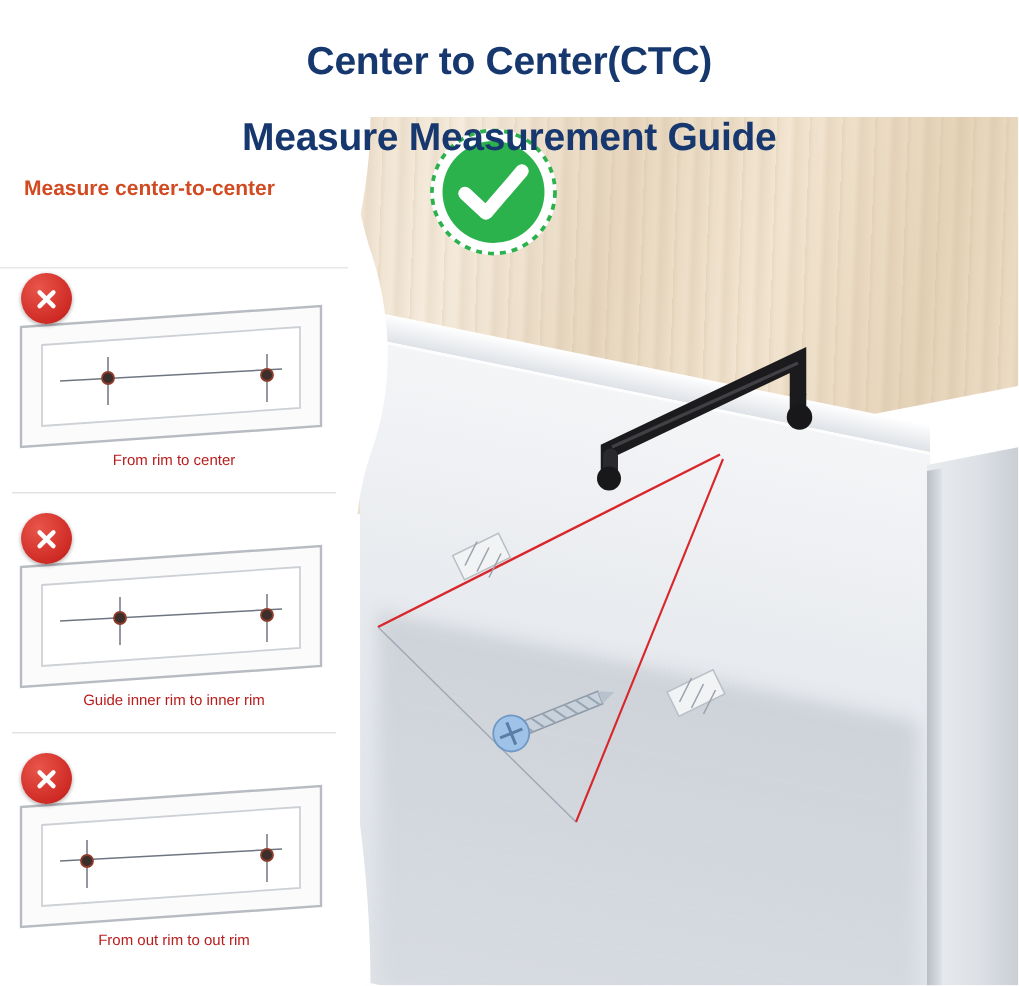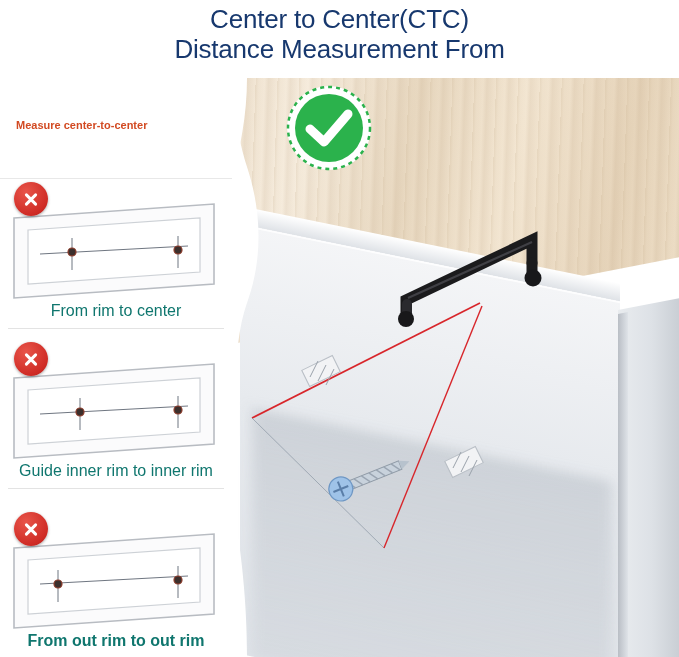--- a/index.html
+++ b/index.html
@@ -26,24 +26,25 @@
   .title-block {
     position: absolute;
     left: 0;
     top: 4px;
     width: 679px;
     text-align: center;
     z-index: 40;
   }
   .title-line {
     font-size: 26px;
-    font-weight: normal;
+    font-weight: bold;
     color: #17386e;
     letter-spacing: -0.2px;
     line-height: 30px;
+    margin-top: 21px;
   }
 
   
   .photo {
     position: absolute;
     left: 232px;
     top: 78px;
     width: 447px;
     height: 579px;
     overflow: hidden;
@@ -169,21 +170,21 @@
   }
 
   
   .note {
     position: absolute;
     left: 16px;
     top: 114px;
     width: 276px;
     z-index: 31;
     color: #d24a22;
-    font-size: 11px;
+    font-size: 14px;
     font-weight: bold;
     line-height: 23px;
   }
 
   
   .illus-col {
     position: absolute;
     left: 0;
     top: 180px;
     width: 232px;
@@ -191,32 +192,32 @@
     background: #ffffff;
     z-index: 20;
   }
   .illus-item {
     position: absolute;
     left: 0;
     width: 232px;
   }
   .illus-item.i0 { top: 0px; }
   .illus-item.i1 { top: 160px; }
-  .illus-item.i2 { top: 330px; font-weight: bold; }
+  .illus-item.i2 { top: 320px; }
 
   .panel-svg { display:block; }
 
   .illus-caption {
     position: absolute;
     left: 0;
     top: 122px;
     width: 232px;
     text-align: center;
-    font-size: 16px;
-    color: #0f766e;
+    font-size: 10px;
+    color: #b91c1c;
   }
   .x-badge {
     position: absolute;
     left: 14px;
     top: 2px;
     width: 34px;
     height: 34px;
     border-radius: 50%;
     background: radial-gradient(circle at 35% 30%, #e8554a 0%, #cf2b25 70%, #a81d18 100%);
     box-shadow: 0 1px 3px rgba(0,0,0,0.35);
@@ -317,21 +318,21 @@
 
     <svg class="photo-mask" width="679" height="657" viewBox="0 0 679 657">
       <path d="M232,78 L232,657 L-5,657 L-5,78 Z" fill="#ffffff"></path>
       <path d="M232,78 C232,78 232,120 248,170 C262,214 262,260 248,300 C234,340 232,380 232,657 L232,78 Z" fill="#ffffff"></path>
       <path d="M247,78 C247,160 214,210 214,330 C214,450 247,520 247,657 L190,657 L190,78 Z" fill="#ffffff"></path>
     </svg>
   </div>
 
   <div class="title-block">
     <div class="title-line">Center to Center(CTC)</div>
-    <div class="title-line">Distance Measurement From</div>
+    <div class="title-line">Measure Measurement Guide</div>
   </div>
 
   <svg class="check-badge" viewBox="0 0 88 88">
     <circle cx="44" cy="44" r="42" fill="#ffffff"></circle>
     <circle cx="44" cy="44" r="41" fill="none" stroke="#2bb24c" stroke-width="2.5" stroke-dasharray="4 4"></circle>
     <circle cx="44" cy="44" r="34" fill="#2bb24c"></circle>
     <path d="M25,45 L39,58 L63,30" fill="none" stroke="#ffffff" stroke-width="9" stroke-linecap="round" stroke-linejoin="round"></path>
   </svg>
 
   <div class="note">

